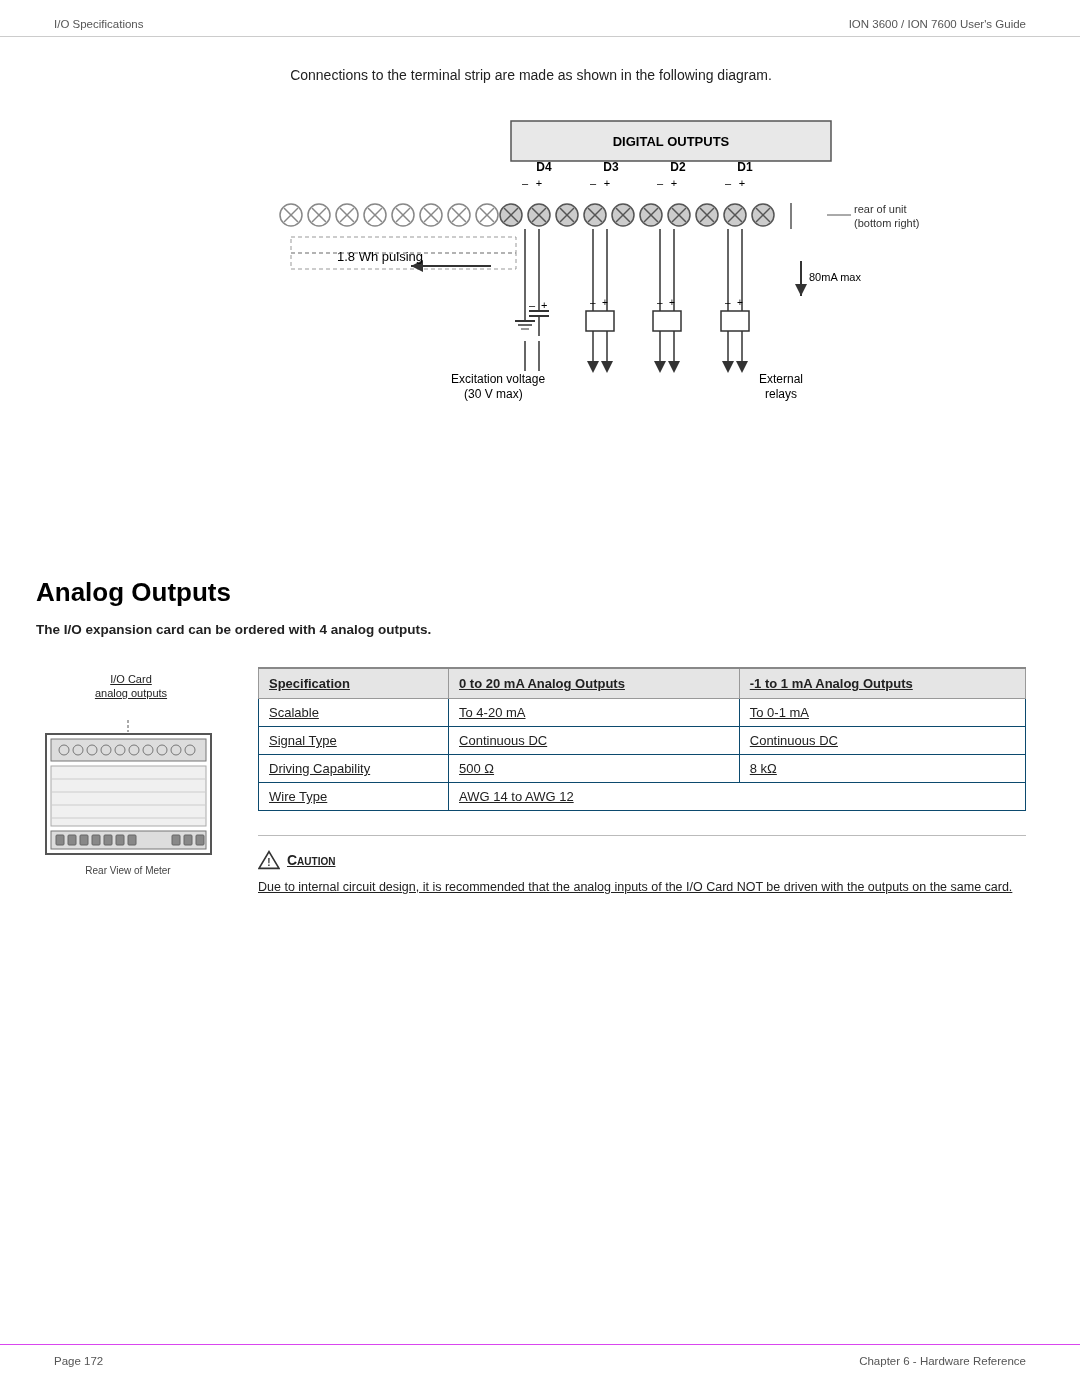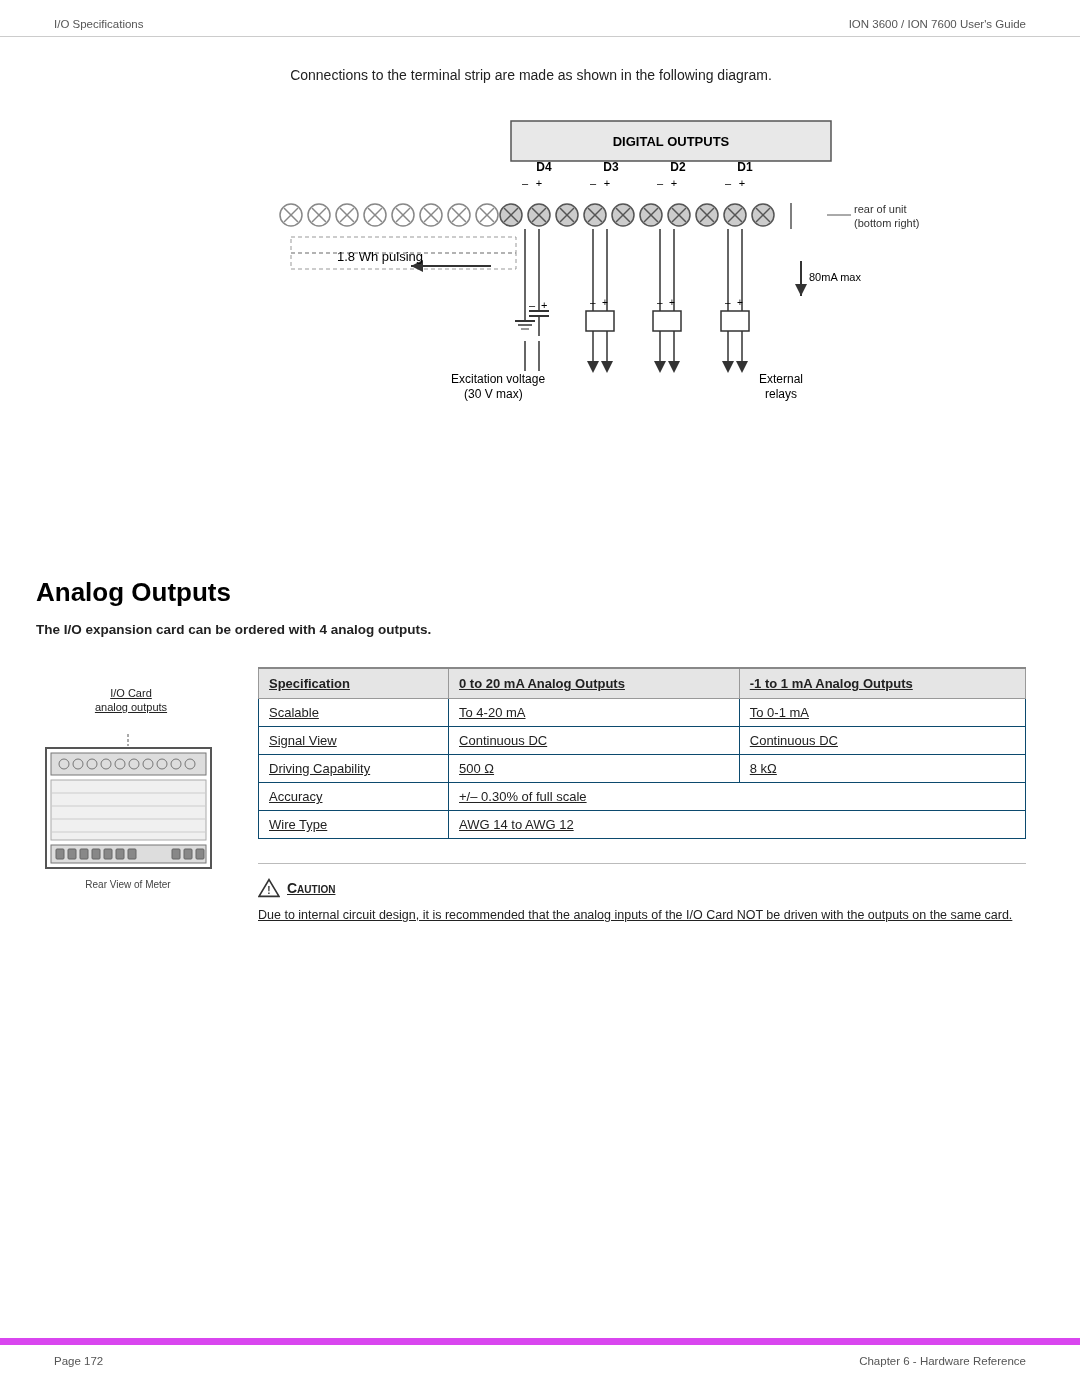--- a/index.html
+++ b/index.html
@@ -19,21 +19,21 @@
       font-size: 11.5px;
       color: #555;
       border-bottom: 1px solid #ccc;
     }
     .page-footer {
       display: flex;
       justify-content: space-between;
       padding: 10px 54px;
       font-size: 11.5px;
       color: #555;
-      border-top: 7px solid #d946ef;
+      border-top: 1px solid #d946ef;
       position: absolute;
       bottom: 20px;
       left: 0; right: 0;
     }
     .main-content {
       padding: 30px 54px 80px 36px;
     }
     .intro-text {
       text-align: center;
       font-size: 14px;
@@ -406,32 +406,28 @@
             <th>-1 to 1 mA Analog Outputs</th>
           </tr>
         </thead>
         <tbody>
           <tr>
             <td>Scalable</td>
             <td>To 4-20 mA</td>
             <td>To 0-1 mA</td>
           </tr>
           <tr>
-            <td>Signal View</td>
+            <td>Signal Type</td>
             <td>Continuous DC</td>
             <td>Continuous DC</td>
           </tr>
           <tr>
             <td>Driving Capability</td>
             <td>500 Ω</td>
             <td>8 kΩ</td>
-          </tr>
-          <tr>
-            <td>Accuracy</td>
-            <td colspan="2">+/– 0.30% of full scale</td>
           </tr>
           <tr>
             <td>Wire Type</td>
             <td colspan="2">AWG 14 to AWG 12</td>
           </tr>
         </tbody>
       </table>
 
       <div class="caution-box">
         <div class="caution-title">

